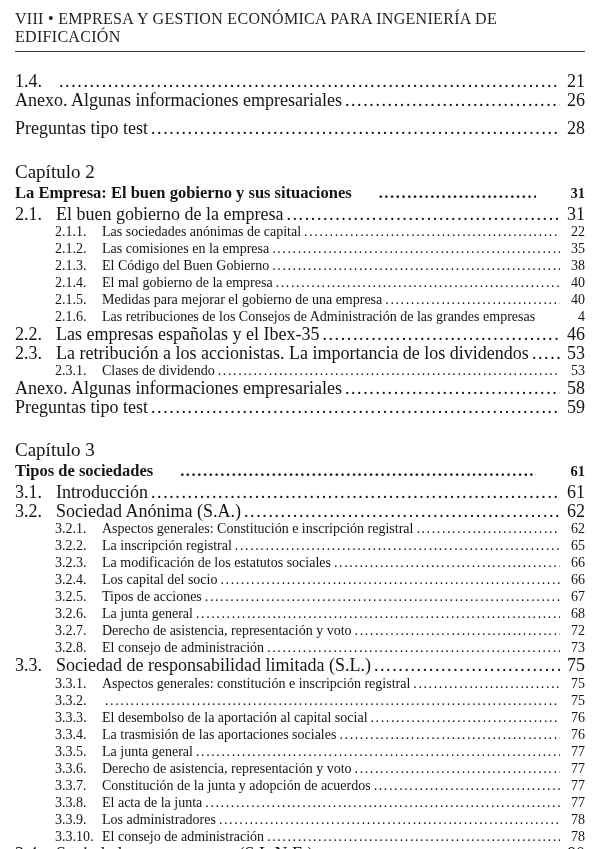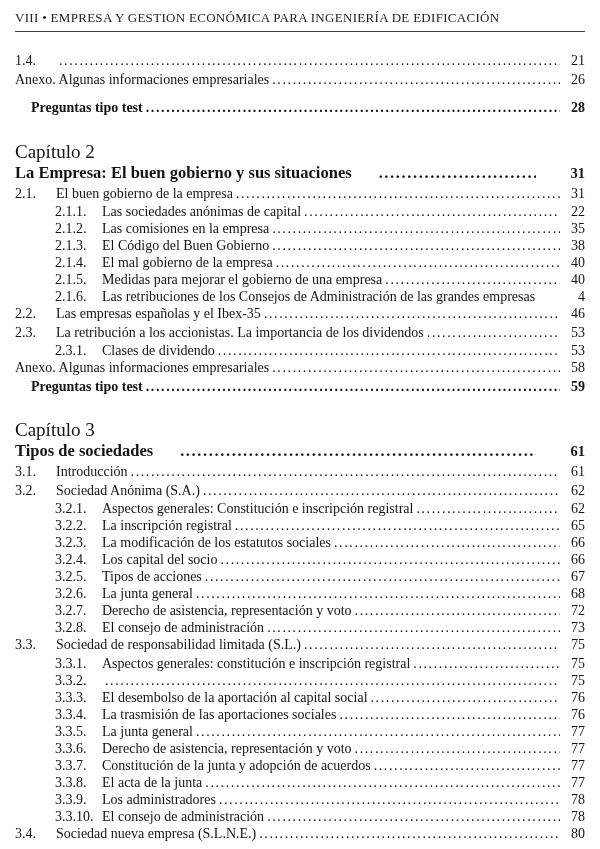--- a/index.html
+++ b/index.html
@@ -3,39 +3,39 @@
 <meta charset="utf-8">
 <style>
   html,body{margin:0;padding:0;}
   body{
     width:600px;height:849px;overflow:hidden;
     background:#ffffff;color:#141414;
     font-family:"Liberation Serif","DejaVu Serif",serif;
   }
   .page{box-sizing:border-box;width:600px;height:849px;padding:10px 15px 0 15px;}
   .header{
-    font-size:13px;letter-spacing:0.3px;color:#222;
+    font-size:16px;letter-spacing:0.3px;color:#222;
     padding-bottom:5px;border-bottom:1px solid #3a3a3a;
   }
   .toc{margin-top:20px;}
   .row{display:flex;align-items:baseline;}
-  .lvl0{font-size:14px;line-height:18.5px;}
+  .lvl0{font-size:18px;line-height:18.5px;}
   .lvl1{font-size:14px;line-height:17px;padding-left:40px;}
   .lvl0 .lbl{flex:none;width:41px;}
   .lvl1 .lbl{flex:none;width:47px;}
   .txt{flex:none;white-space:nowrap;}
   .dots{flex:1 1 auto;min-width:0;overflow:hidden;white-space:nowrap;margin:0 3px;}
   .dots::after{
     content:"....................................................................................................................................................................";
     letter-spacing:1.6px;
   }
   .dots.nodots{margin:0;}
   .dots.nodots::after{content:"";}
   .pg{flex:none;min-width:22px;text-align:right;}
-  .bold{font-weight:bold;margin-left:16px;}
+  .bold{font-weight:normal;}
   .gap{margin-top:10px;}
   .chapter{margin-top:24px;}
   .chapter-label{font-size:19px;line-height:19px;}
   .chapter-title-row{font-weight:bold;font-size:16.5px;line-height:24px;gap:24px;}
   .chapter-title-row .pg{font-size:14.5px;}
 </style>
 </head>
 <body>
 
 <div class="page">

